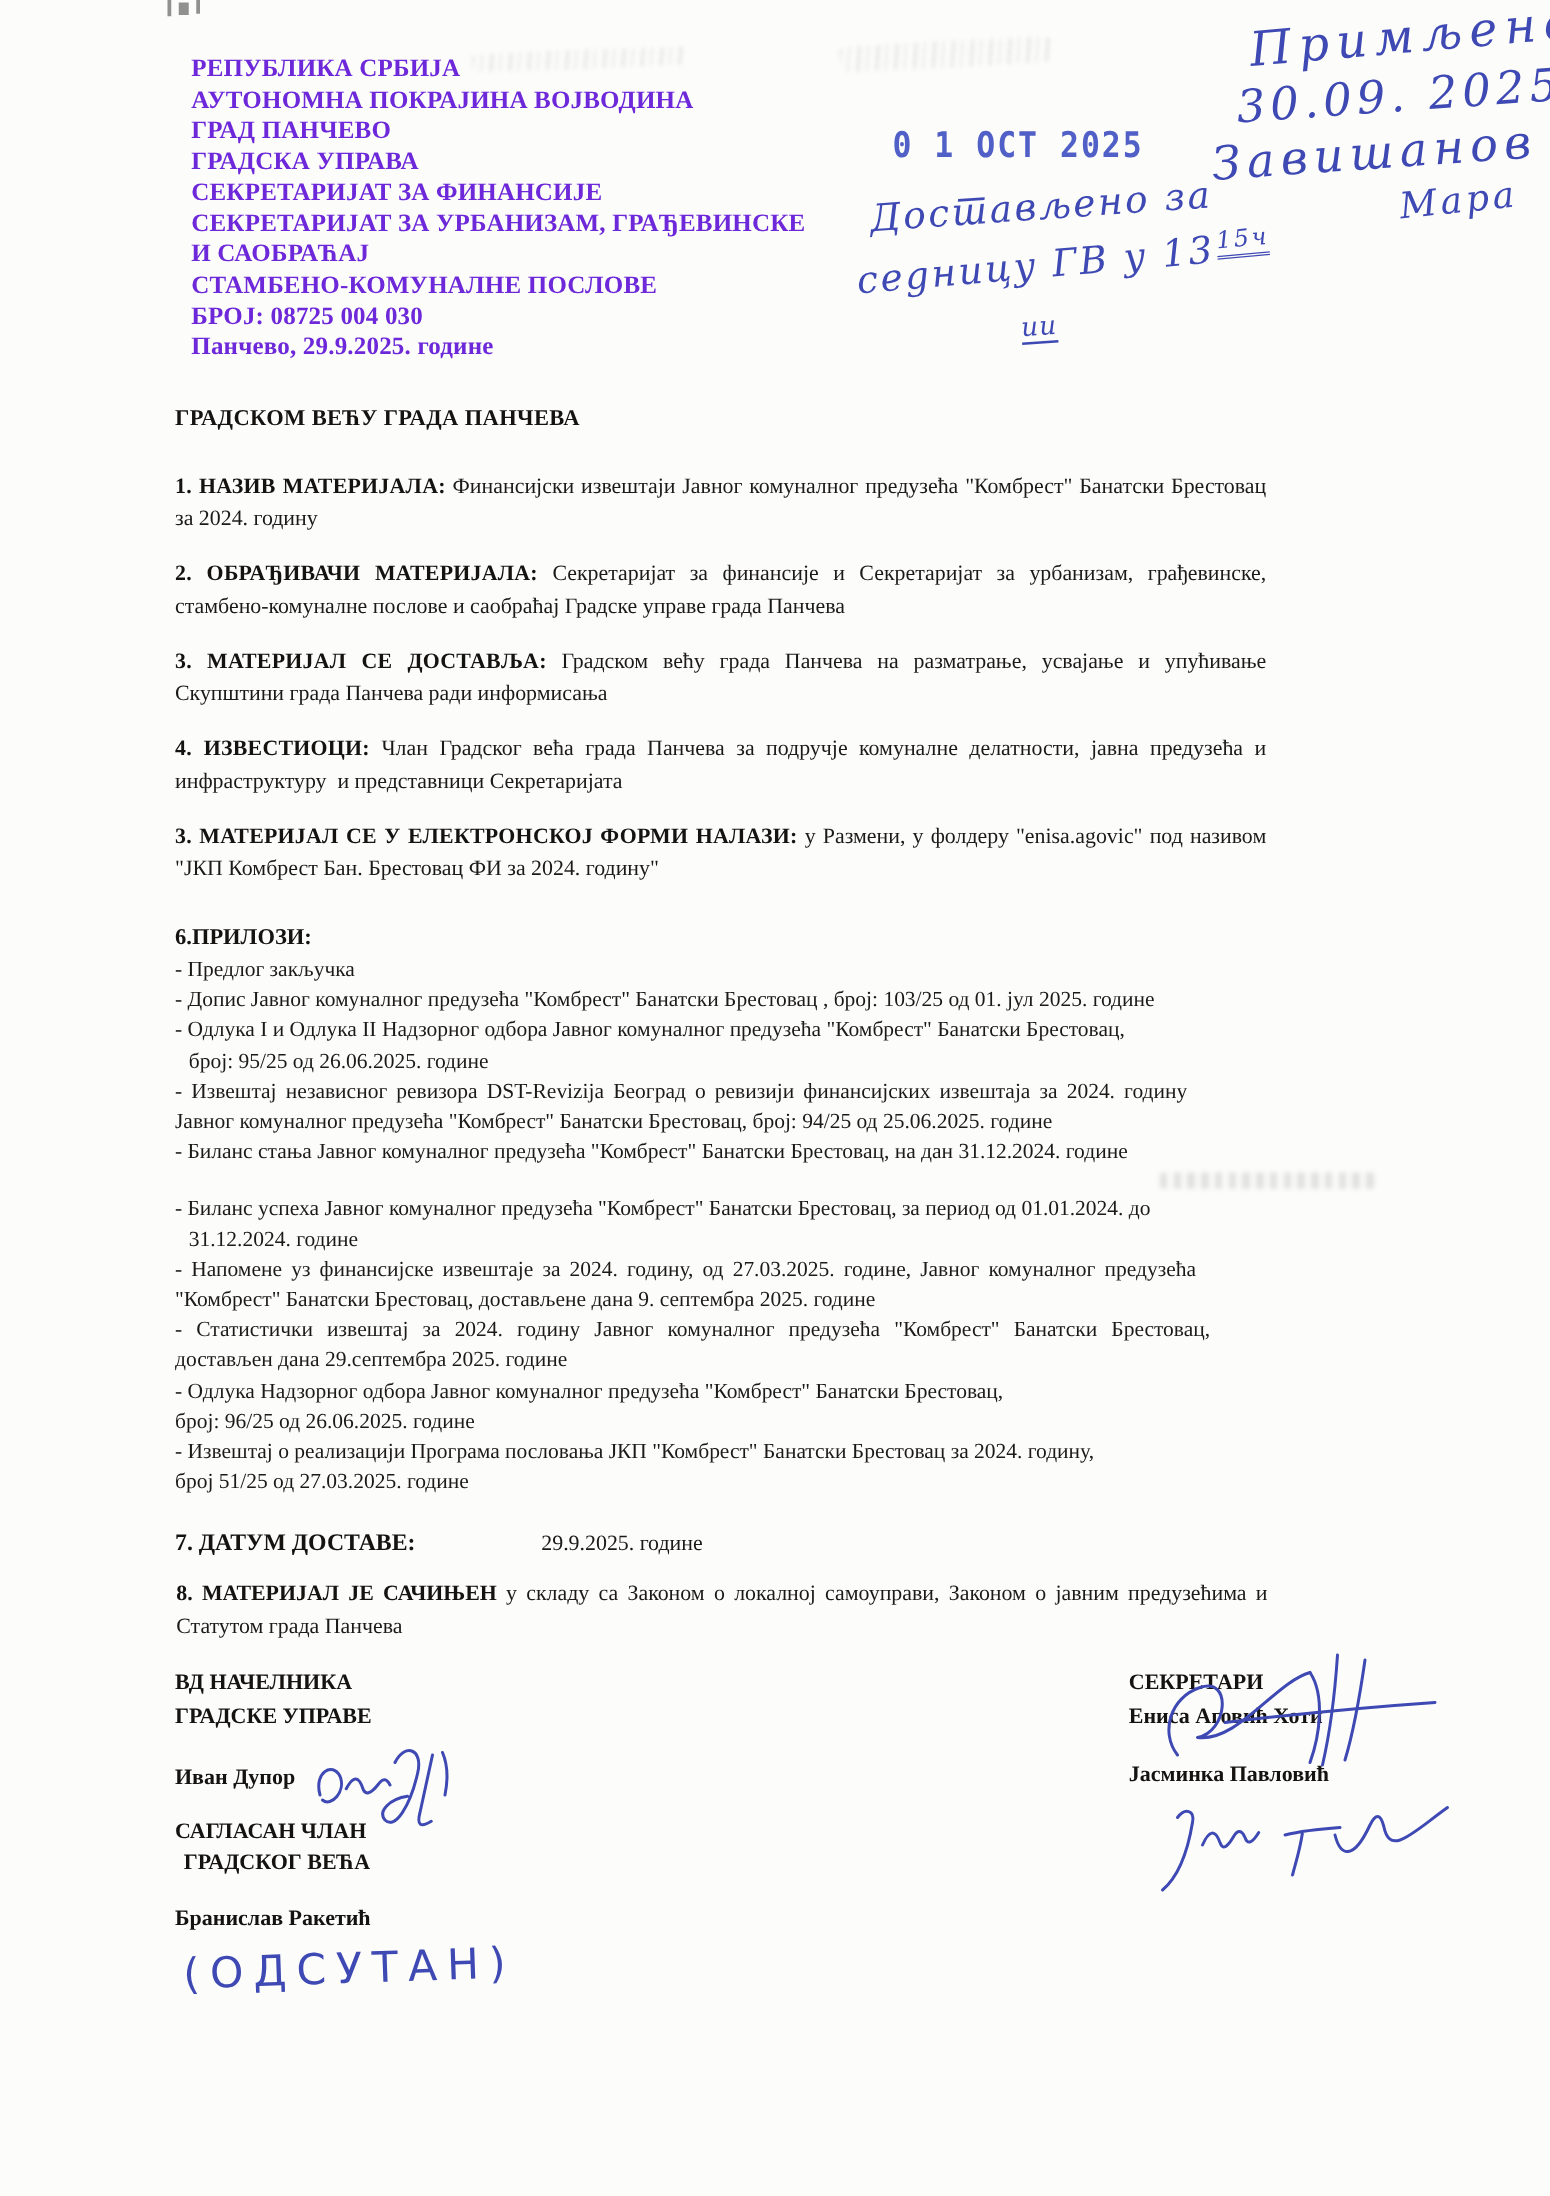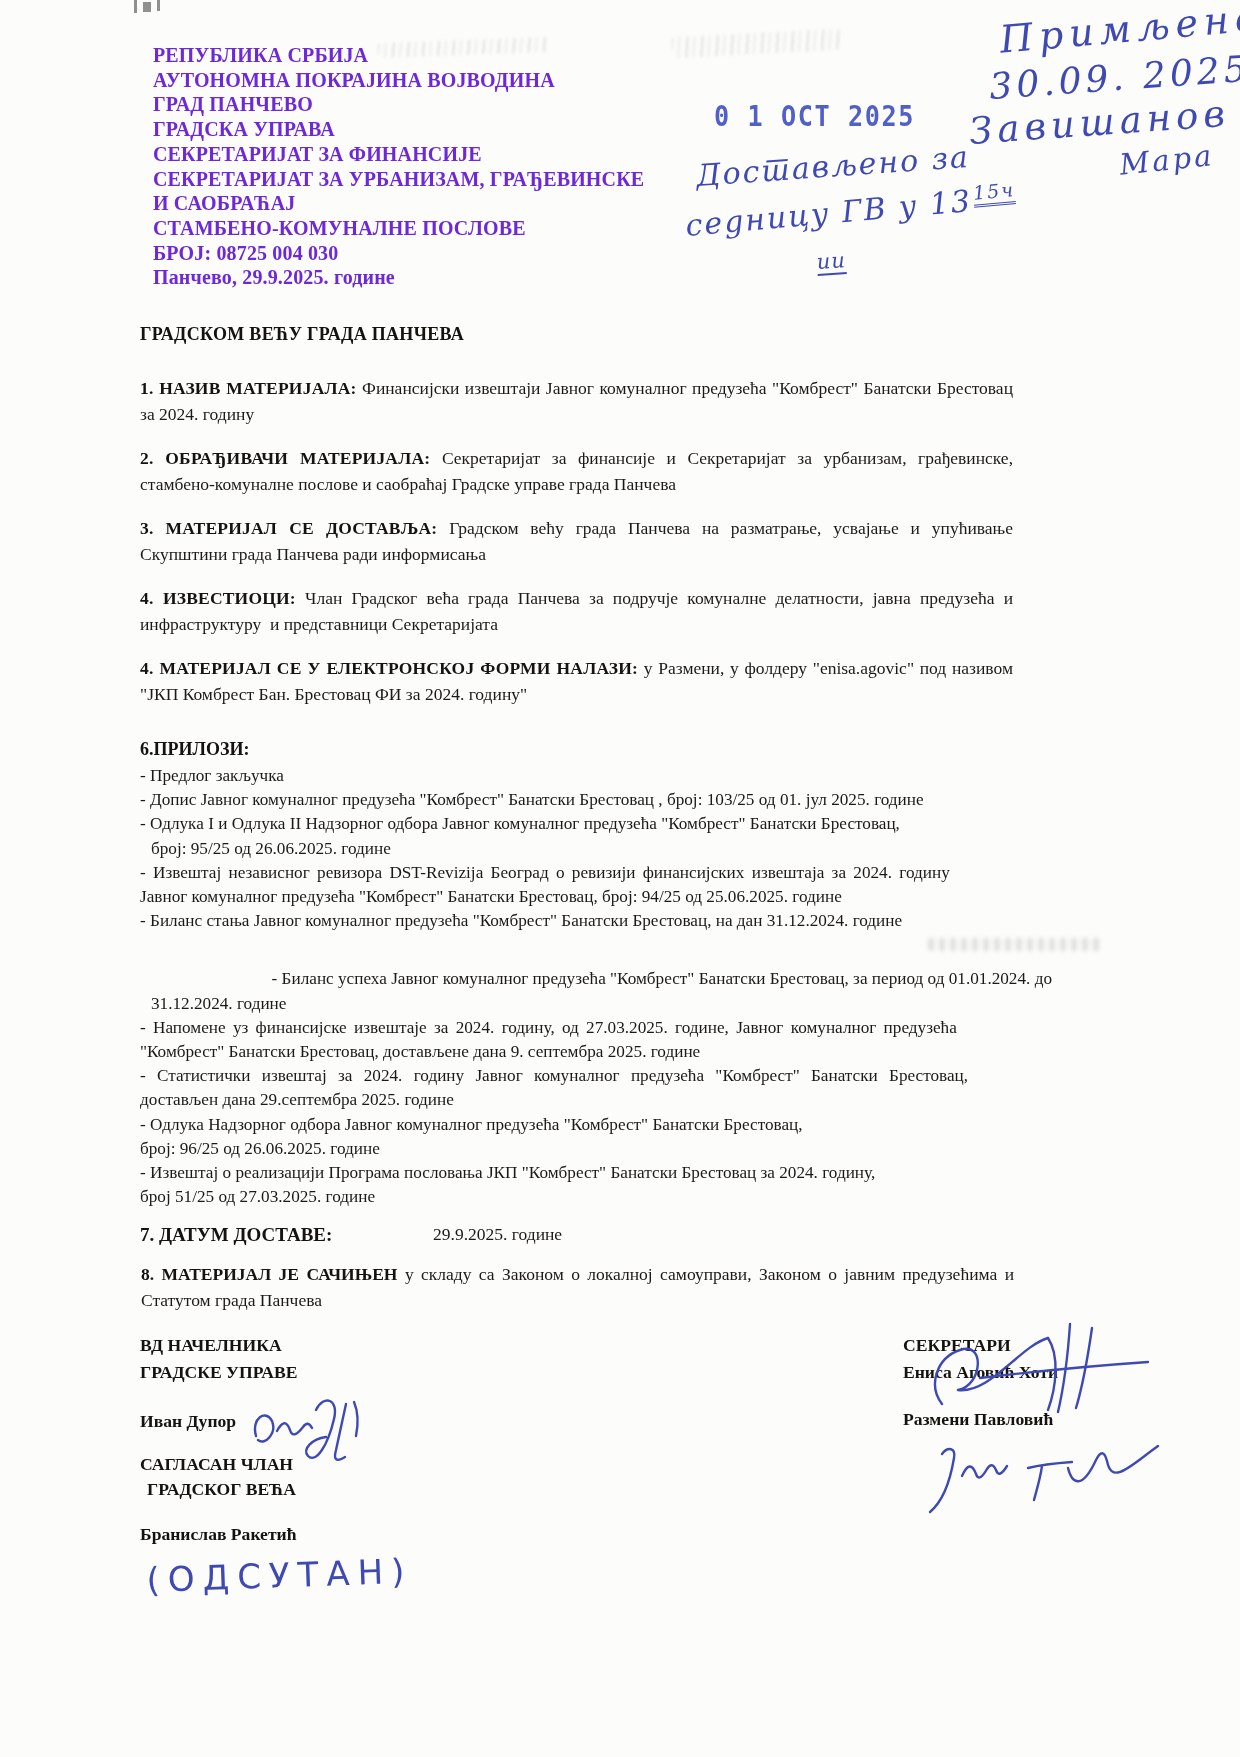--- a/index.html
+++ b/index.html
@@ -11,21 +11,21 @@
   .abs{position:absolute;}
   
   .hdr-line{font-weight:bold;font-size:20px;line-height:24.7px;letter-spacing:.15px;color:#6d28d9;white-space:pre;}
   .recipient{font-weight:bold;font-size:18px;letter-spacing:.3px;color:#15130f;white-space:pre;}
   .sections{width:873px;}
   .sec{margin:0 0 18.5px 0;font-size:17.5px;line-height:25.8px;text-align:justify;}
   .sec b{color:#15130f;letter-spacing:.2px;}
   .prilozi-h{font-weight:bold;font-size:18px;color:#15130f;}
   .plist{width:912px;}
   .plist .pl-line{font-size:17.2px;line-height:24.2px;white-space:pre;}
-  .plist .gap{margin-top:34px;text-align:right;}
+  .plist .gap{margin-top:22px;}
   .plist .ind{padding-left:11px;}
   .s7{font-size:17.5px;}
   .s7 b{font-size:19px;color:#15130f;}
   .s7 .val{position:absolute;left:293px;top:0;white-space:pre;}
   .s8{width:873px;font-size:17.5px;line-height:25.8px;text-align:justify;margin:1px;}
   .s8 b{color:#15130f;}
   .sig-line{font-weight:bold;font-size:17.6px;color:#15130f;white-space:pre;}
   
   .stamp{
     font-family:"DejaVu Sans Mono",monospace;font-weight:bold;
@@ -88,21 +88,21 @@
     </div>
 
   <div class="abs recipient" style="left:140px;top:324px;">ГРАДСКОМ ВЕЋУ ГРАДА ПАНЧЕВА</div>
 
   <div class="abs sections" style="left:140px;top:376px;">
 
   <p class="sec"><b>1. НАЗИВ МАТЕРИЈАЛА:</b> <span>Финансијски извештаји Јавног комуналног предузећа "Комбрест" Банатски Брестовац за 2024. годину</span></p>
       <p class="sec"><b>2. ОБРАЂИВАЧИ МАТЕРИЈАЛА:</b> <span>Секретаријат за финансије и Секретаријат за урбанизам, грађевинске, стамбено-комуналне послове и саобраћај Градске управе града Панчева</span></p>
       <p class="sec"><b>3. МАТЕРИЈАЛ СЕ ДОСТАВЉА:</b> <span>Градском већу града Панчева на разматрање, усвајање и упућивање Скупштини града Панчева ради информисања</span></p>
       <p class="sec"><b>4. ИЗВЕСТИОЦИ:</b> <span>Члан Градског већа града Панчева за подручје комуналне делатности, јавна предузећа и инфраструктуру&nbsp; и представници Секретаријата</span></p>
-      <p class="sec"><b>4. МАТЕРИЈАЛ СЕ У ЕЛЕКТРОНСКОЈ ФОРМИ НАЛАЗИ:</b> <span>у Размени, у фолдеру "enisa.agovic" под називом "ЈКП Комбрест Бан. Брестовац ФИ за 2024. годину"</span></p>
+      <p class="sec"><b>3. МАТЕРИЈАЛ СЕ У ЕЛЕКТРОНСКОЈ ФОРМИ НАЛАЗИ:</b> <span>у Размени, у фолдеру "enisa.agovic" под називом "ЈКП Комбрест Бан. Брестовац ФИ за 2024. годину"</span></p>
     </div>
 
   <div class="abs prilozi-h" style="left:140px;top:739px;">6.ПРИЛОЗИ:</div>
   <div class="abs plist" style="left:140px;top:764px;">
 
   <div class="pl-line">- Предлог закључка</div>
       <div class="pl-line">- Допис Јавног комуналног предузећа "Комбрест" Банатски Брестовац , број: 103/25 од 01. јул 2025. године</div>
       <div class="pl-line">- Одлука I и Одлука II Надзорног одбора Јавног комуналног предузећа "Комбрест" Банатски Брестовац,</div>
       <div class="pl-line ind">број: 95/25 од 26.06.2025. године</div>
       <div class="pl-line" style="word-spacing: 3px;">- Извештај независног ревизора DST-Revizija Београд о ревизији финансијских извештаја за 2024. годину</div>
@@ -129,21 +129,21 @@
 
   <div class="abs sig-line" style="left:140px;top:1335px;">ВД НАЧЕЛНИКА</div>
   <div class="abs sig-line" style="left:140px;top:1362px;">ГРАДСКЕ УПРАВЕ</div>
   <div class="abs sig-line" style="left:140px;top:1411px;">Иван Дупор</div>
   <div class="abs sig-line" style="left:140px;top:1454px;">САГЛАСАН ЧЛАН</div>
   <div class="abs sig-line" style="left:147px;top:1479px;">ГРАДСКОГ ВЕЋА</div>
   <div class="abs sig-line" style="left:140px;top:1524px;">Бранислав Ракетић</div>
 
   <div class="abs sig-line" style="left:903px;top:1335px;">СЕКРЕТАРИ</div>
   <div class="abs sig-line" style="left:903px;top:1362px;">Ениса Аговић Хоти</div>
-  <div class="abs sig-line" style="left:903px;top:1409px;">Размени Павловић</div>
+  <div class="abs sig-line" style="left:903px;top:1409px;">Јасминка Павловић</div>
 
   <div class="abs stamp" style="left:714px;top:100px;">0 1 OCT 2025</div>
 
   <div class="abs hw hw-recv1" style="left:998px;top:18px;">Примљено</div>
   <div class="abs hw hw-recv2" style="left:988px;top:66px;">30.09. 2025</div>
   <div class="abs hw hw-recv3" style="left:968px;top:110px;">Завишанов</div>
   <div class="abs hw hw-recv4" style="left:1118px;top:148px;">Мара</div>
 
   <div class="abs hw hw-del1" style="left:695px;top:158px;">Достављено за</div>
   <div class="abs hw hw-del2" style="left:684px;top:207px;"><span>седницу ГВ у 13</span><sup>15ч</sup></div>

